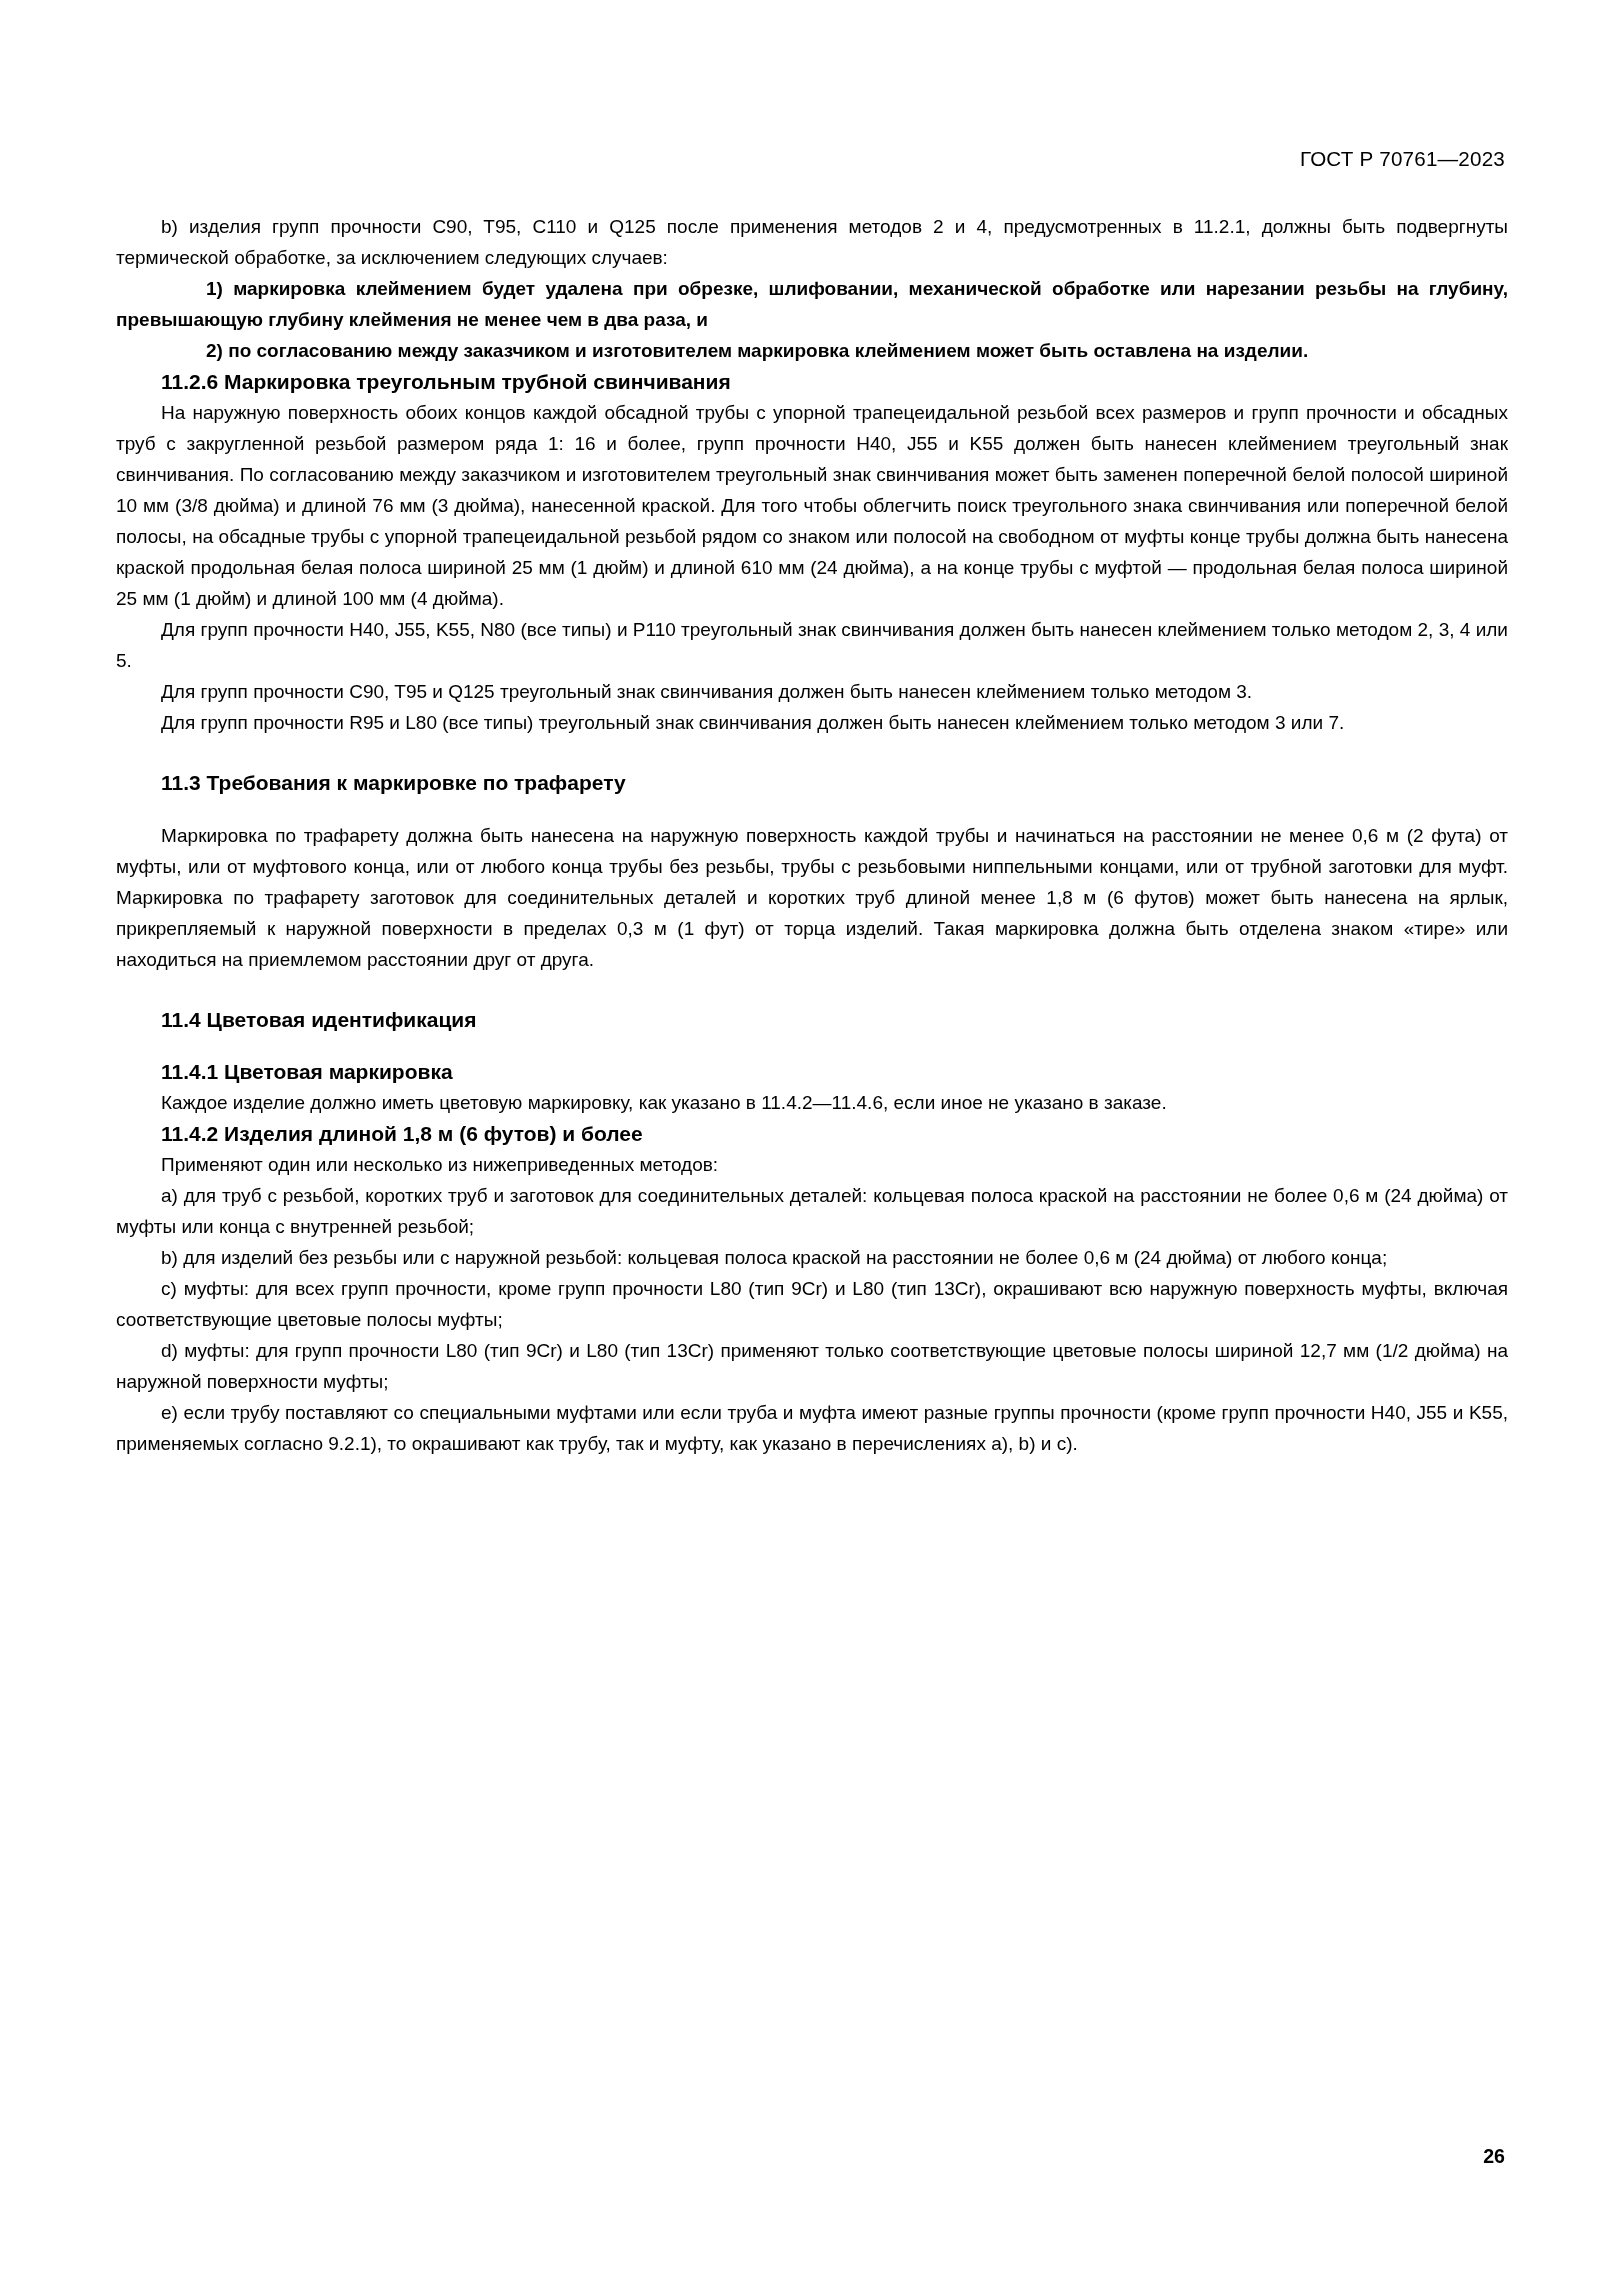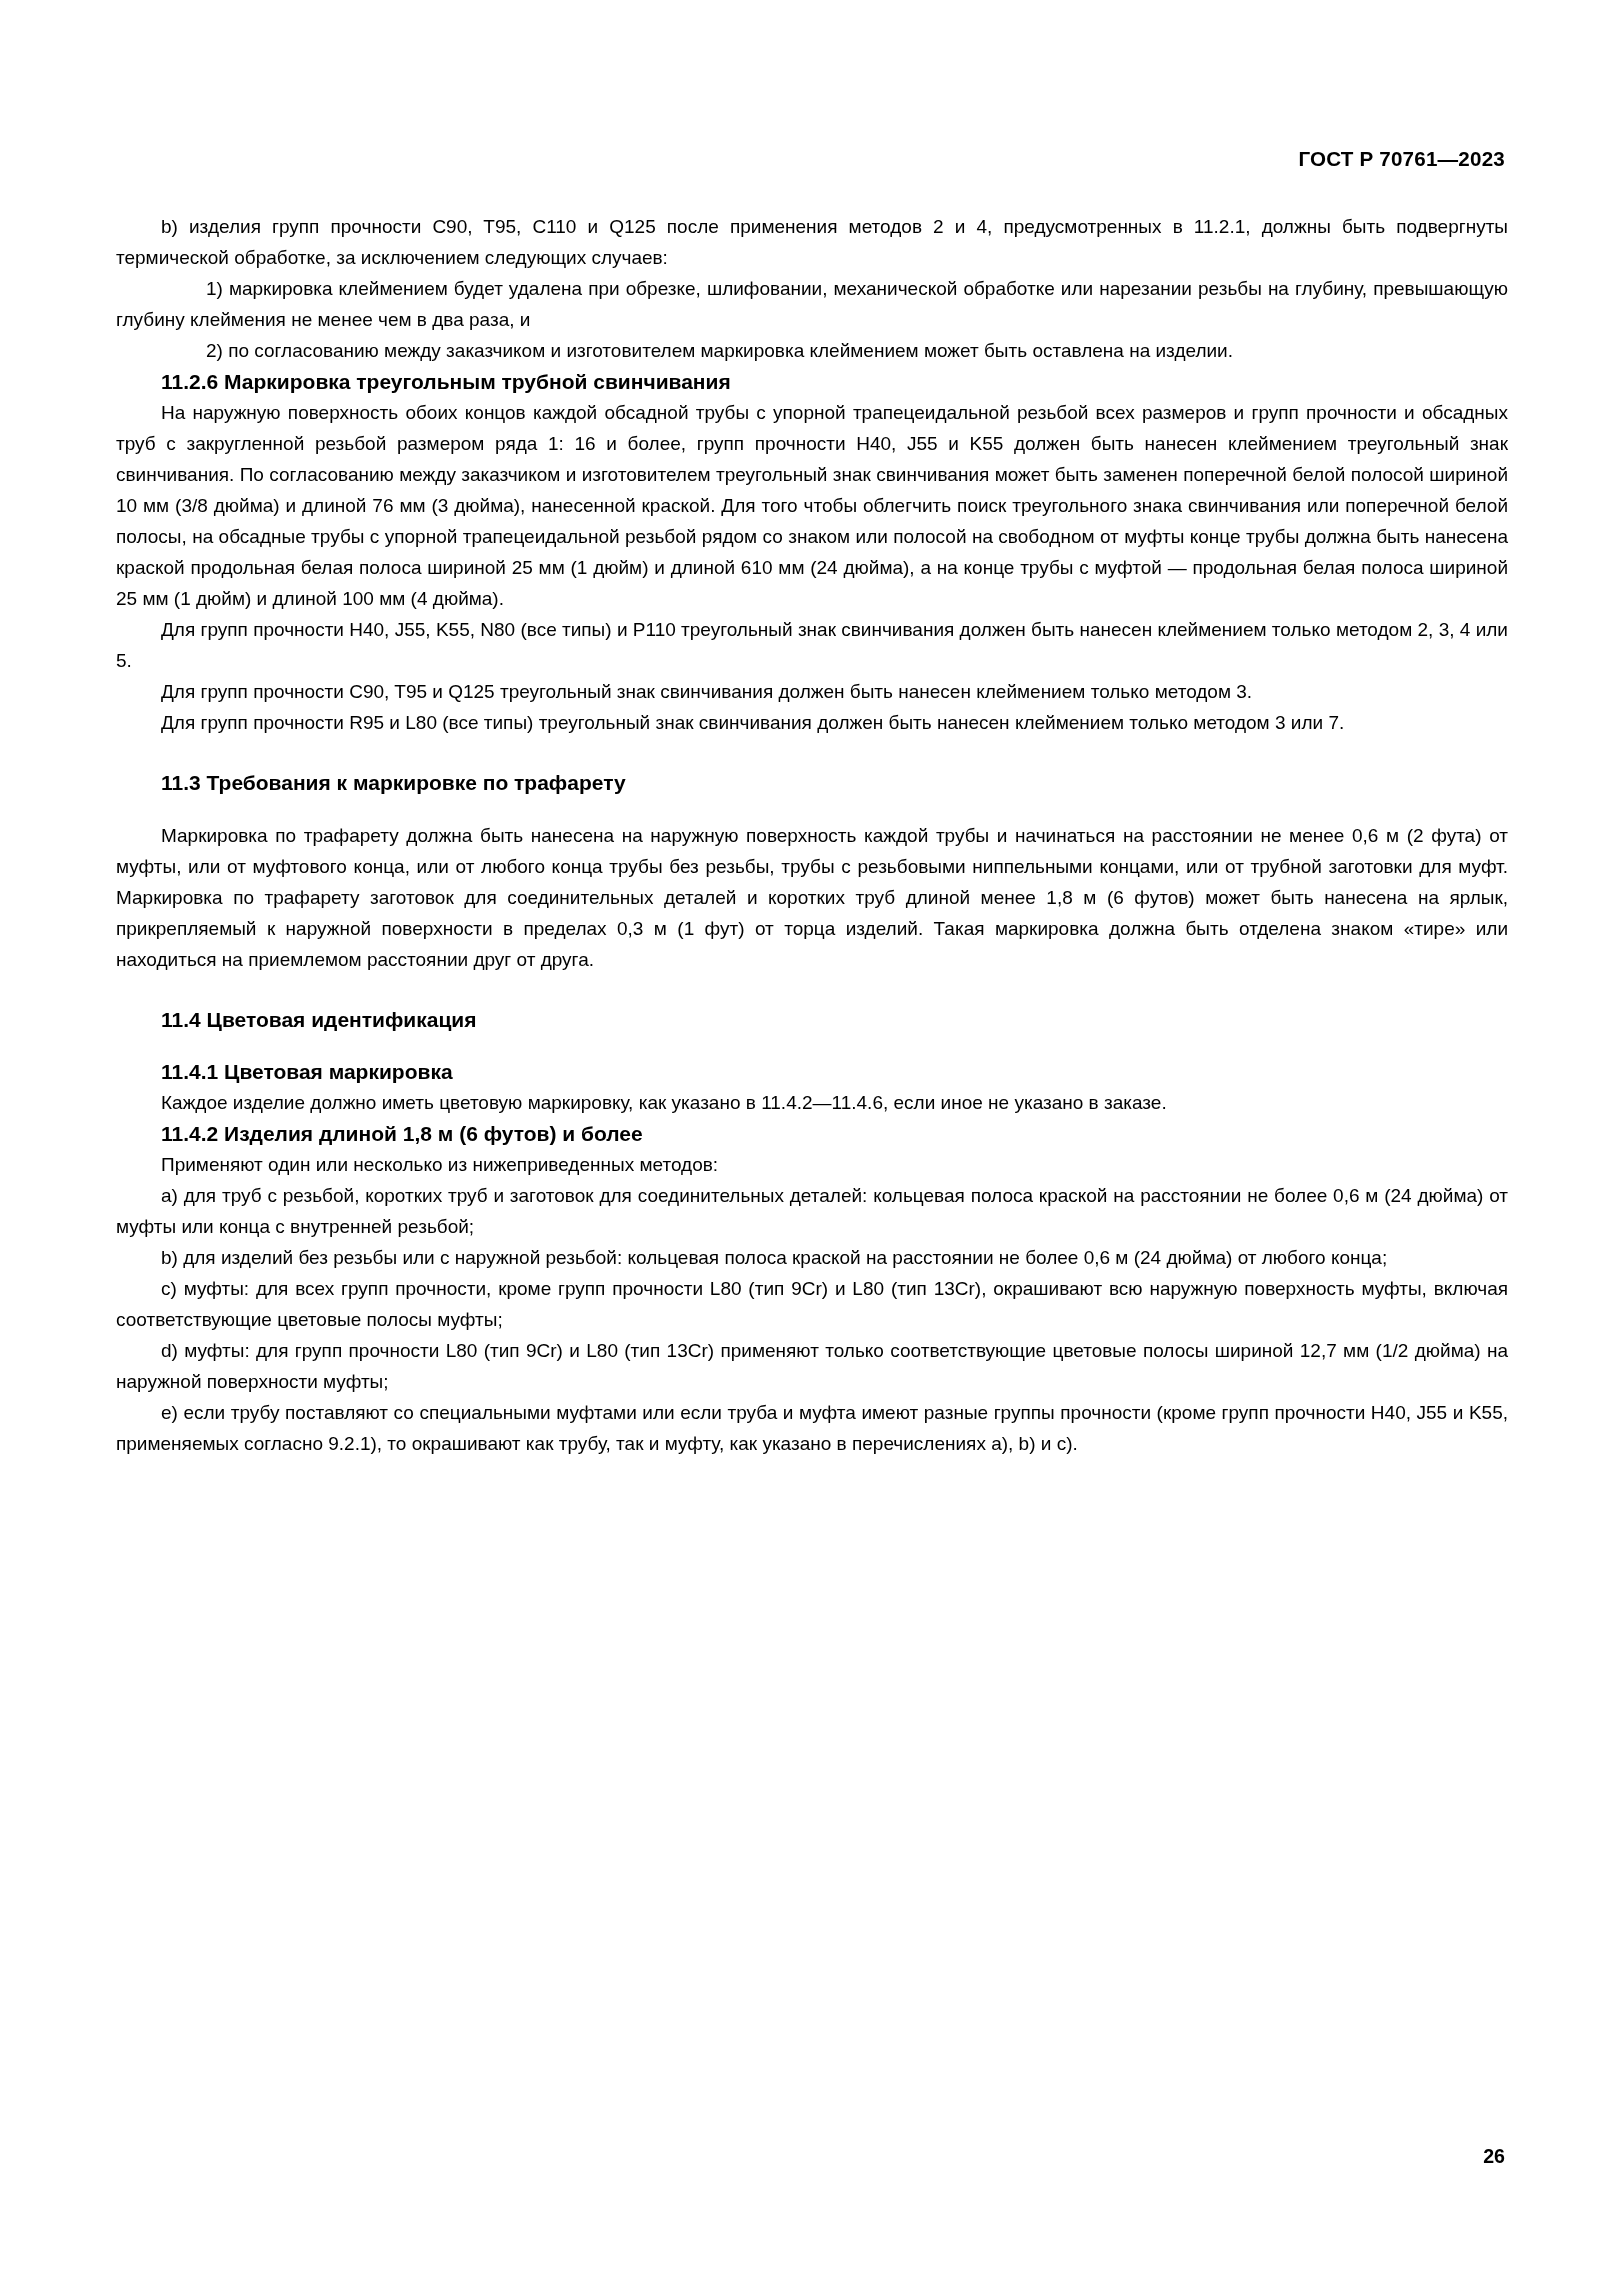--- a/index.html
+++ b/index.html
@@ -14,21 +14,21 @@
     background: #ffffff;
     font-family: "Liberation Sans", sans-serif;
     color: #000000;
     box-sizing: border-box;
   }
   .header {
     position: absolute;
     top: 147px;
     right: 116px;
     font-size: 20.6px;
-    font-weight: bold;
+    font-weight: normal;
     letter-spacing: 0.2px;
     margin-left: 48px;
   }
   .content {
     position: absolute;
     left: 116px;
     top: 211px;
     width: 1392px;
   }
   p {
@@ -36,20 +36,21 @@
     font-size: 19px;
     line-height: 31px;
     text-align: justify;
     text-justify: inter-word;
   }
   p.ind {
     text-indent: 45px;
   }
   p.ind2 {
     text-indent: 90px;
+    font-weight: bold;
   }
   h3 {
     margin: 0;
     font-size: 21px;
     line-height: 31px;
     font-weight: bold;
     text-indent: 45px;
   }
   .sp-md { height: 21.6px; }
   .sp-lg { height: 29px; }

